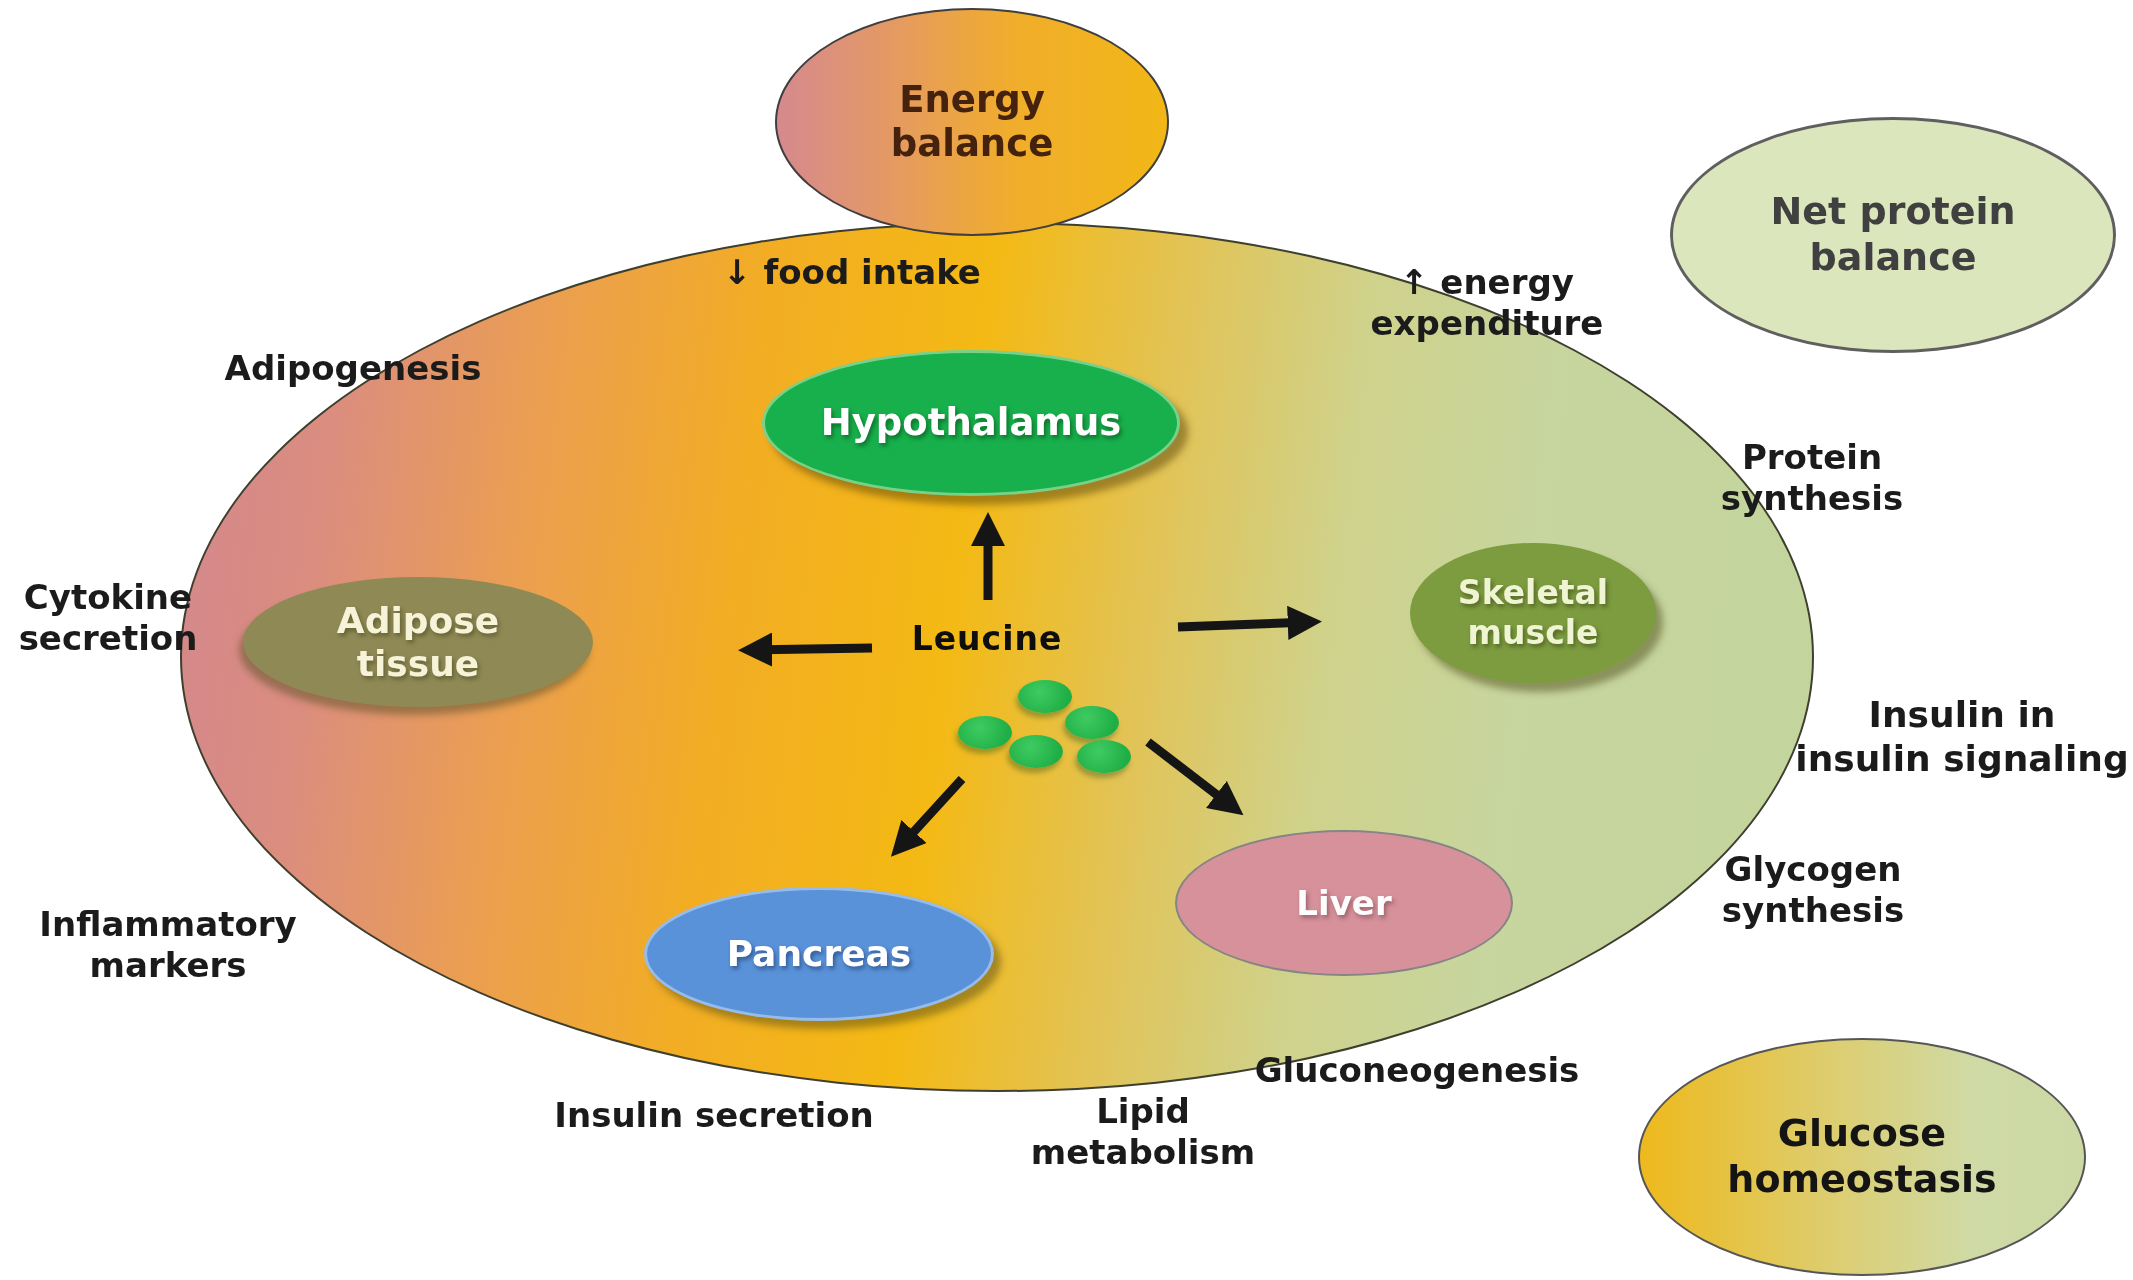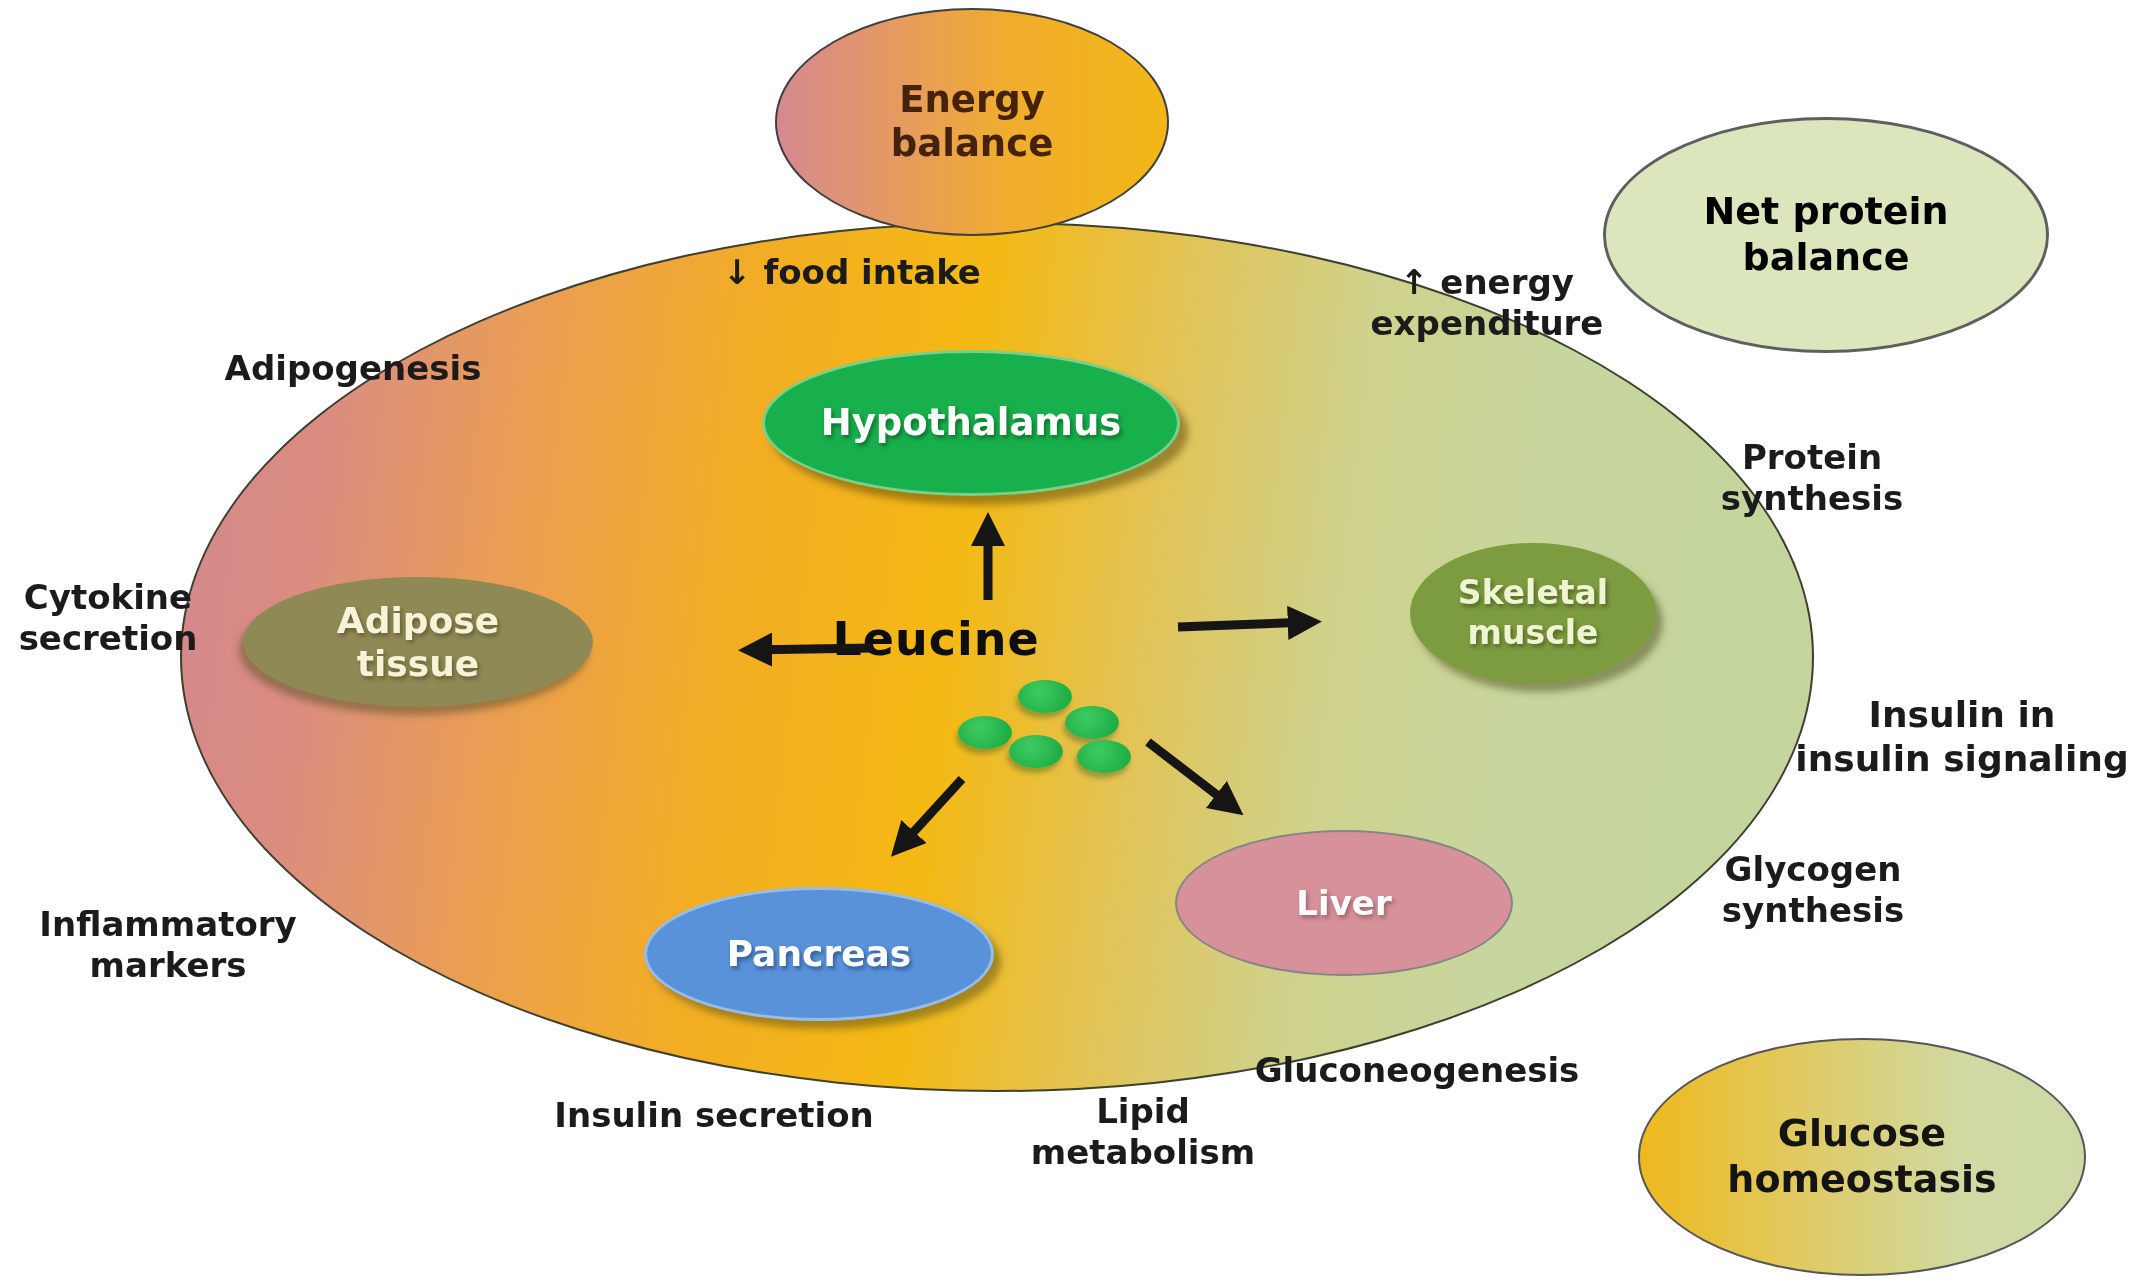--- a/index.html
+++ b/index.html
@@ -33,22 +33,22 @@
     border:3px solid #96bce9;box-shadow:7px 8px 7px rgba(90,80,20,.5);
     color:#ffffff;font-size:36px;text-shadow:2px 3px 4px rgba(25,55,105,.6);}
   #liver{left:1175px;top:830px;width:334px;height:142px;background:#d6919b;
     border:2px solid #858585;color:#fdfdfd;font-size:34px;
     text-shadow:2px 3px 4px rgba(120,70,75,.6);}
 
   
   #energy-balance{left:775px;top:8px;width:390px;height:224px;
     background:linear-gradient(to right,#d5898f 0%,#e59a62 30%,#f0ad2c 60%,#f2b716 100%);
     border:2px solid #3f3f3f;color:#45220e;font-size:37px;}
-  #net-protein-balance{left:1603px;top:117px;width:440px;height:230px;
-    background:#dce6bc;border:3px solid #5f5f5f;color:#000000;font-size:38px;}
+  #net-protein-balance{left:1670px;top:117px;width:440px;height:230px;
+    background:#dce6bc;border:3px solid #5f5f5f;color:#404040;font-size:38px;}
   #adipocyte-functions{left:7px;top:1030px;width:420px;height:244px;
     background:linear-gradient(115deg,#d4878f 5%,#d98d7a 35%,#e7a055 65%,#eeae3c 95%);
     border:2px solid #3f3f3f;color:#45200e;font-size:38px;}
   #glucose-homeostasis{left:1638px;top:1038px;width:444px;height:234px;
     background:linear-gradient(to right,#eeb91c 0%,#decc6a 40%,#cfdaa5 75%,#ccd9a5 100%);
     border:2px solid #565656;color:#141414;font-size:38px;}
 
   
   .lbl{position:absolute;transform:translate(-50%,-50%);text-align:center;
     color:#1b1b1b;font-size:34px;line-height:1.22;white-space:nowrap;}
@@ -56,21 +56,21 @@
   #lbl-food-intake{left:852px;top:273px;}
   #lbl-energy-expenditure{left:1487px;top:303px;}
   #lbl-cytokine{left:108px;top:618px;}
   #lbl-inflammatory{left:168px;top:945px;}
   #lbl-protein-synthesis{left:1812px;top:478px;}
   #lbl-changes-insulin{left:1962px;top:737px;font-size:36px;}
   #lbl-glycogen{left:1813px;top:890px;}
   #lbl-gluconeogenesis{left:1417px;top:1071px;}
   #lbl-insulin-secretion{left:714px;top:1116px;}
   #lbl-lipid-metabolism{left:1143px;top:1132px;}
-  #lbl-leucine{left:936px;top:639px;font-size:46px;color:#0e0e0e;letter-spacing:1px;}
+  #lbl-leucine{left:987px;top:639px;font-size:33px;color:#0e0e0e;letter-spacing:1px;}
 
   
   .dot{position:absolute;width:54px;height:33px;border-radius:50%;
     background:radial-gradient(circle at 40% 35%,#3ecb62,#1fae45 75%);
     box-shadow:-2px 5px 5px rgba(70,100,30,.45);}
   #dot1{left:1018px;top:680px;}
   #dot2{left:958px;top:716px;}
   #dot3{left:1065px;top:706px;}
   #dot4{left:1009px;top:735px;}
   #dot5{left:1077px;top:740px;}

